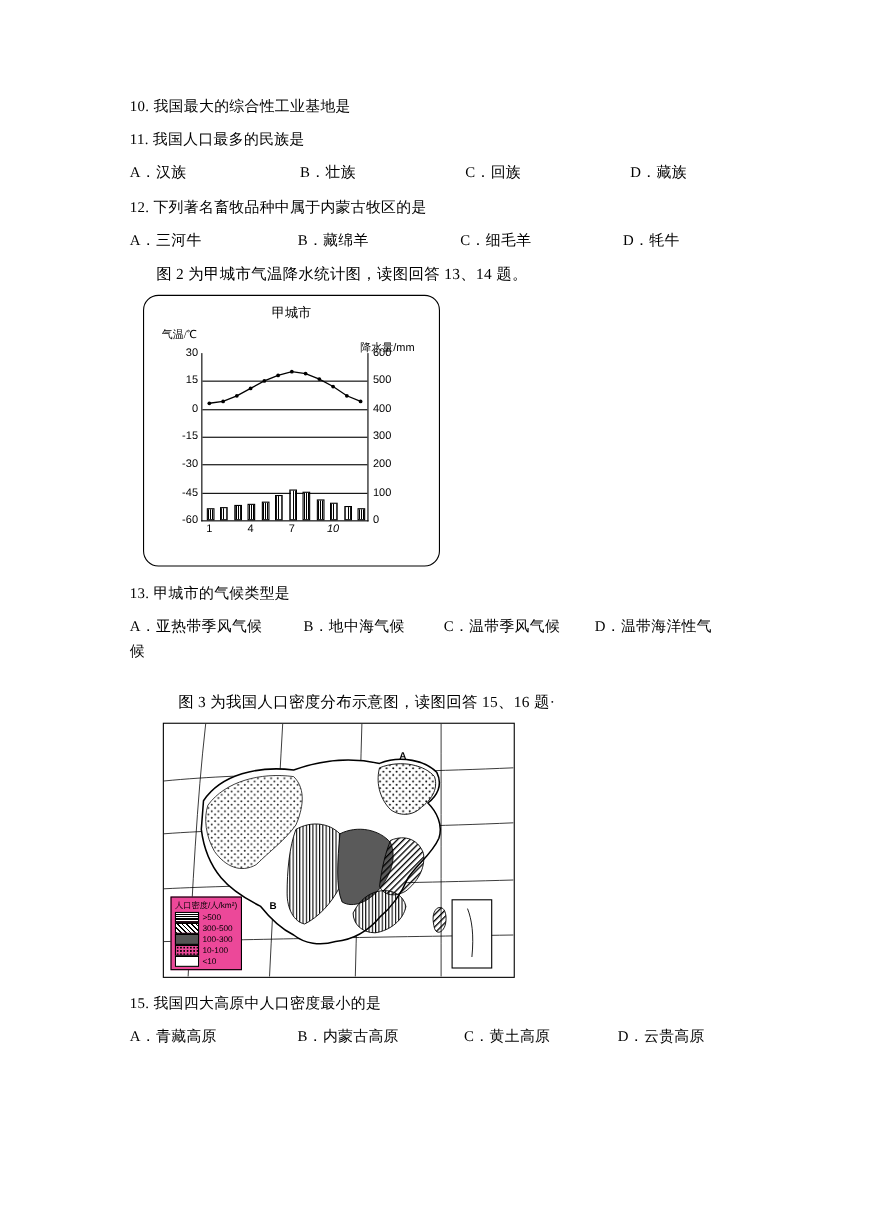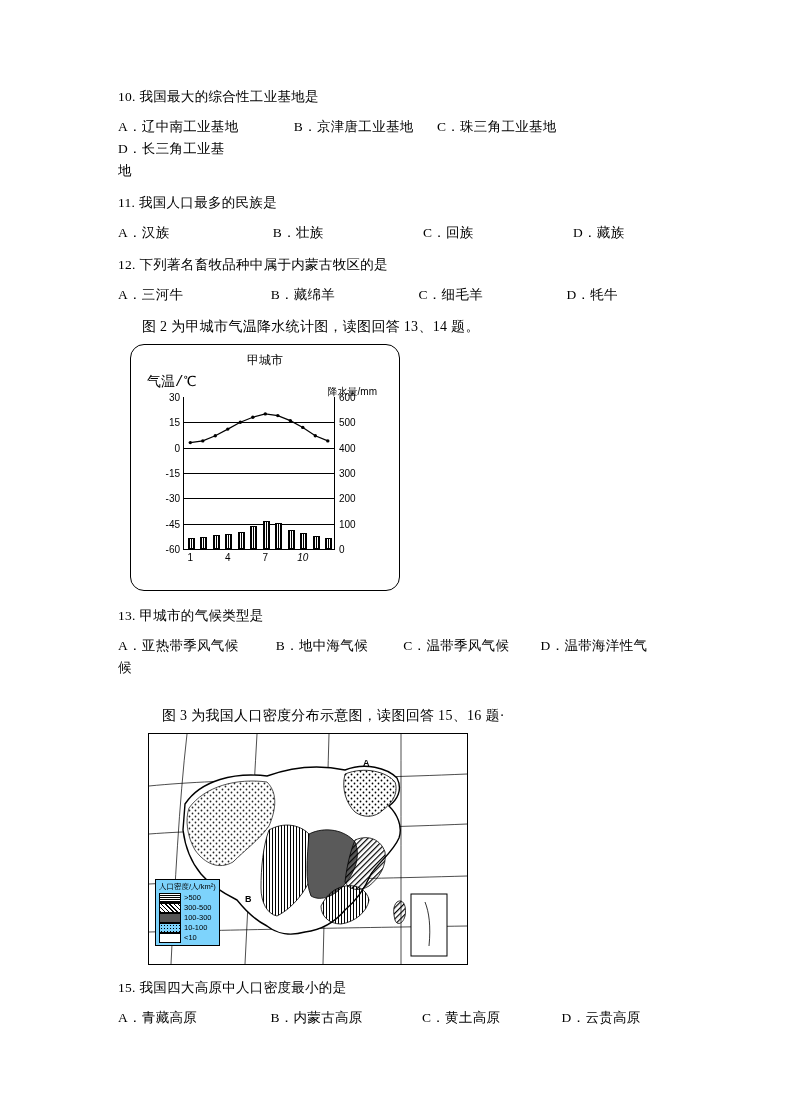--- a/index.html
+++ b/index.html
@@ -76,22 +76,22 @@
     left: 0;
     width: 100%;
     text-align: center;
     font-size: 12px;
     font-family: "Liberation Sans", sans-serif;
   }
   .ylabel-left {
     position: absolute;
     left: 16px;
     top: 28px;
-    font-size: 14px;
-    font-family: Liberation Mono, monospace;
+    font-size: 10px;
+    font-family: Liberation Serif, serif;
   }
   .ylabel-right {
     position: absolute;
     right: 22px;
     top: 40px;
     font-size: 10px;
     font-family: "Liberation Sans", sans-serif;
   }
   .plot {
     position: absolute;
@@ -159,23 +159,23 @@
     position: relative;
     width: 318px;
     height: 230px;
     border: 1.4px solid #000;
     background: #fff;
     overflow: hidden;
   }
   .legend {
     position: absolute;
     left: 6px;
-    bottom: 18px;
+    bottom: 6px;
     border: 1px solid #000;
-    background: #7dd3fc;
+    background: #ec4899;
     padding: 2px 3px;
     font-size: 7.5px;
     font-family: "Liberation Sans", sans-serif;
     line-height: 10px;
   }
   .legend-title {
     font-size: 7.5px;
     margin-bottom: 1px;
     white-space: nowrap;
   }
@@ -206,30 +206,20 @@
 </style>
 </head>
 <body>
 
 <div class="page">
   <div class="content">
 
     <div class="q-stem">
       <span>10.</span>
       <span>我国最大的综合性工业基地是</span>
-    </div>
-    <div class="opts">
-      <span class="opt">A．辽中南工业基地</span>
-      <span style="display:inline-block;width:48px"></span>
-      <span class="opt">B．京津唐工业基地</span>
-      <span style="display:inline-block;width:16px"></span>
-      <span class="opt">C．珠三角工业基地</span>
-      <span style="display:inline-block;width:16px"></span>
-      <span class="opt">D．长三角工业基</span>
-      <span class="wrap-tail">地</span>
     </div>
 
     <div class="q-stem">
       <span>11.</span>
       <span>我国人口最多的民族是</span>
     </div>
     <div class="opts">
       <span class="opt">A．汉族</span>
       <span style="display:inline-block;width:96px"></span>
       <span class="opt">B．壮族</span>

